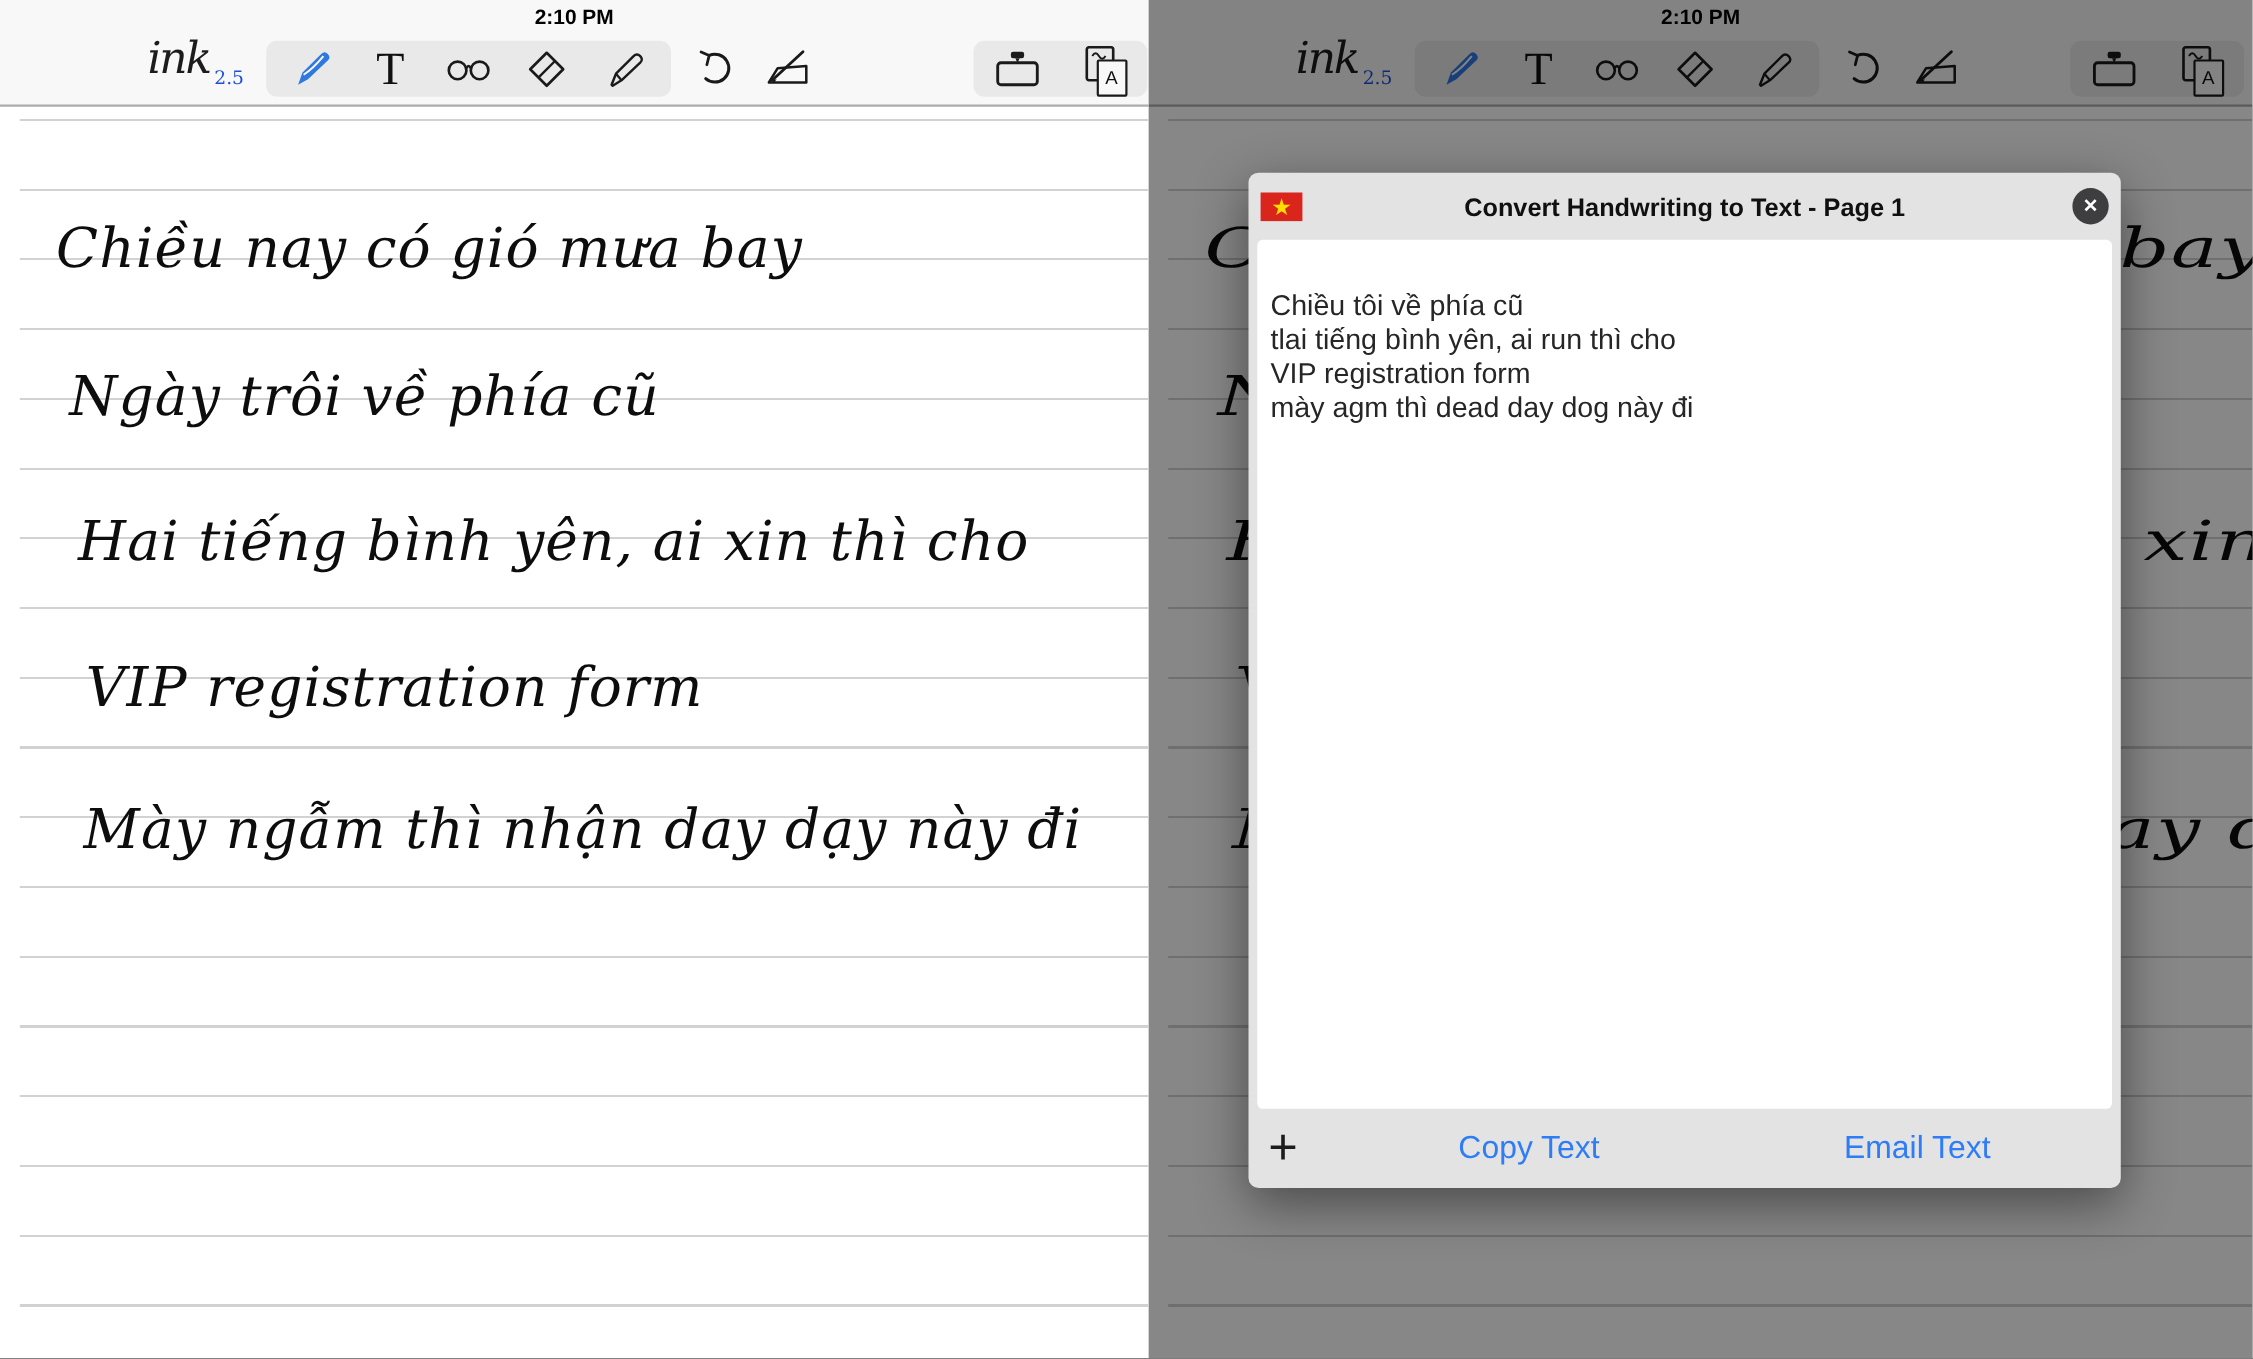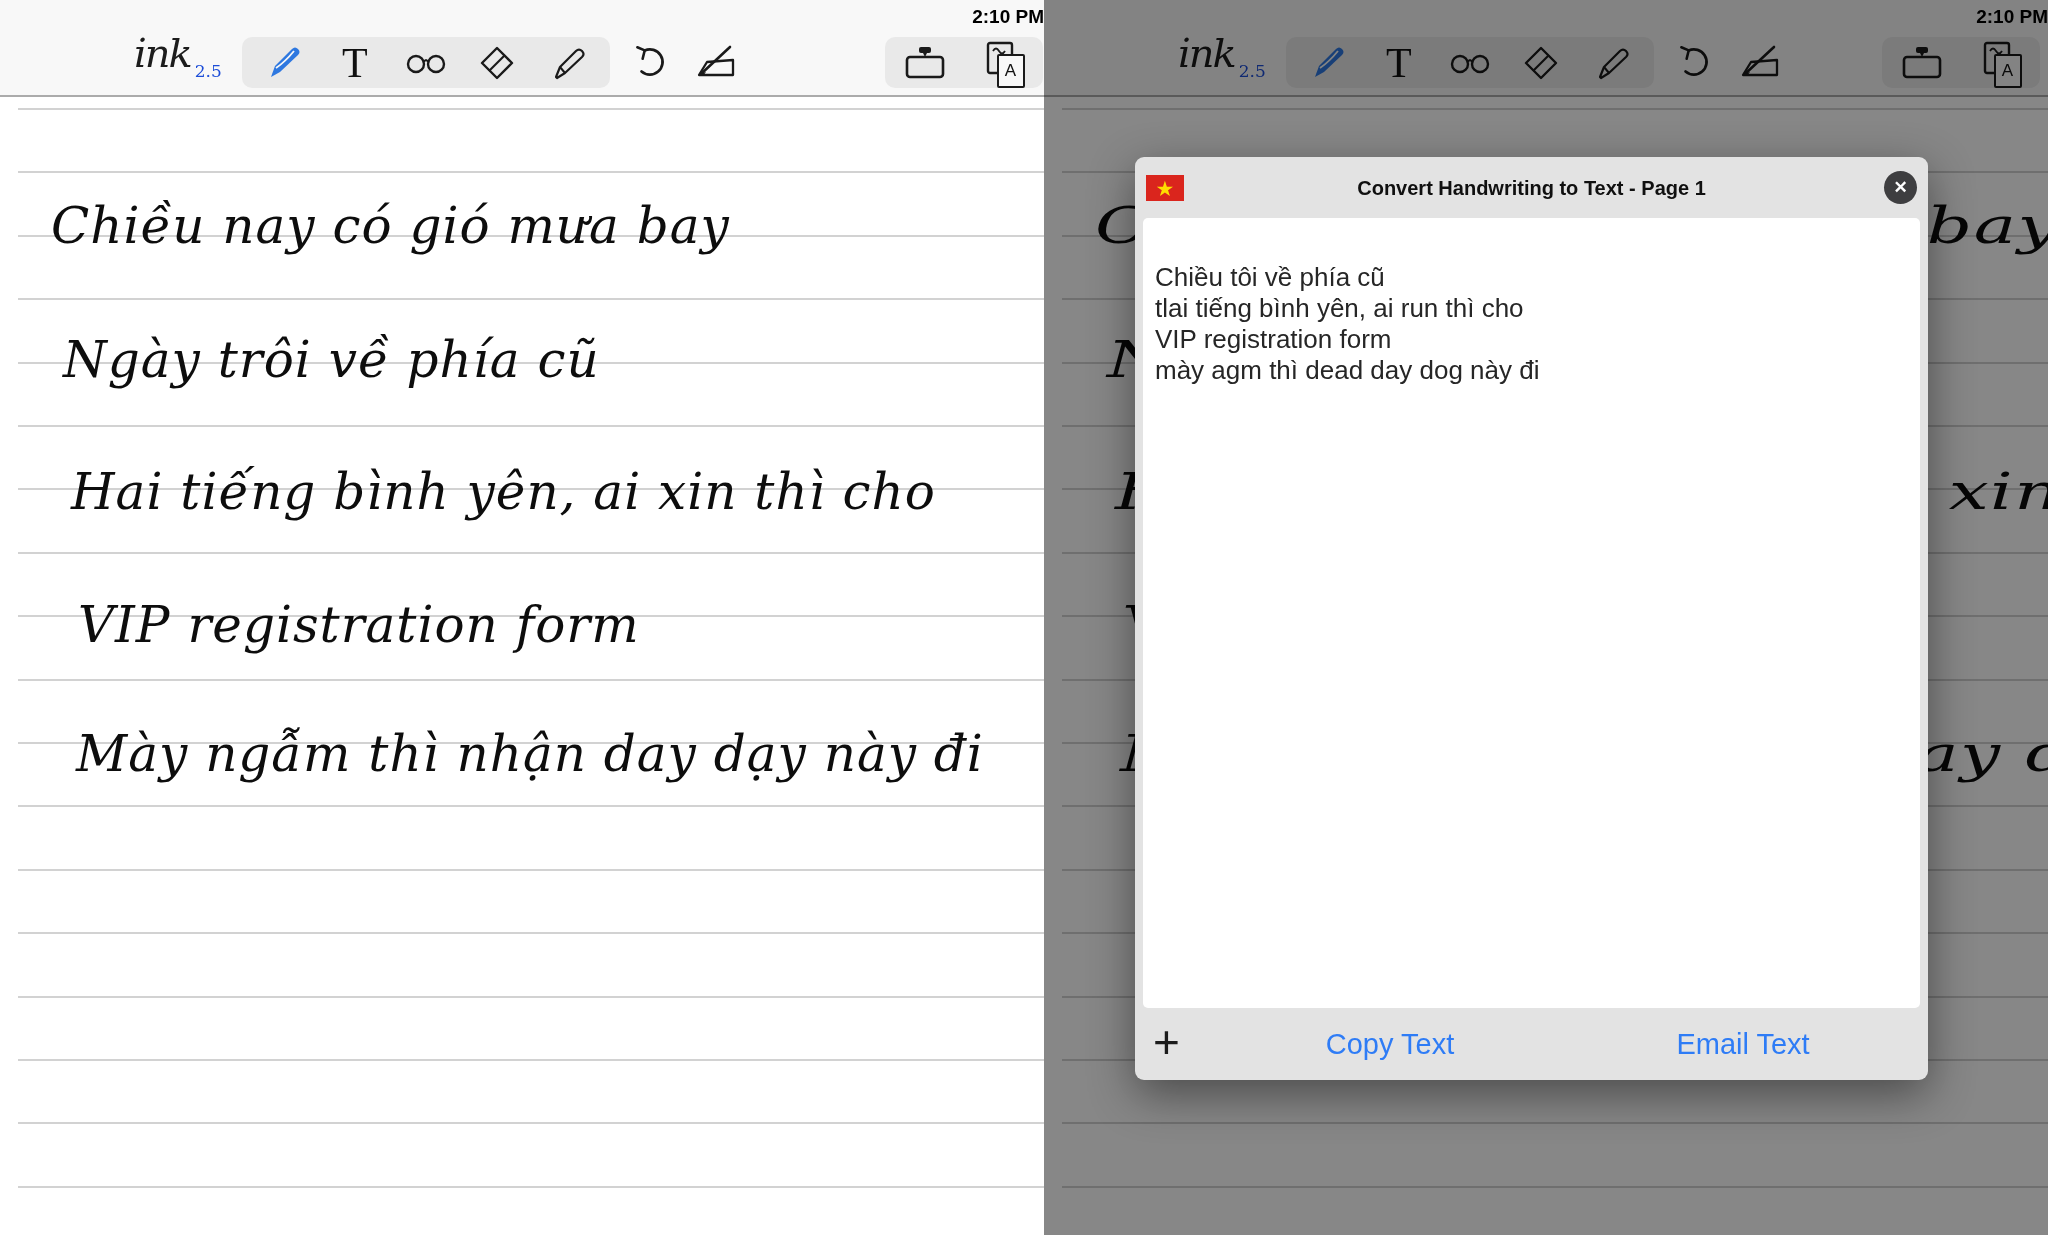--- a/index.html
+++ b/index.html
@@ -5,21 +5,21 @@
   html,body{margin:0;padding:0;background:#000;}
   .screen{position:relative;width:2048px;height:1235px;overflow:hidden;
           font-family:"Liberation Sans",sans-serif;background:#fff;}
   .panel{position:absolute;top:0;height:1235px;overflow:hidden;background:#fff;}
   .panel.left{left:0;width:1044px;}
   .panel.right{left:1044px;width:1004px;}
 
   
   .chrome{position:absolute;top:0;left:0;right:0;height:95px;background:#f8f8f8;
           border-bottom:2px solid #ababab;z-index:3;}
-  .time{position:absolute;top:6px;left:0;width:100%;text-align:right;
+  .time{position:absolute;top:6px;left:0;width:100%;text-align:center;
         font-size:19px;font-weight:bold;color:#000;}
   .logo{position:absolute;left:134px;top:30px;font-family:"DejaVu Serif",serif;
         font-style:italic;font-size:40px;color:#1c1c1c;letter-spacing:-2px;}
   .logo .ver{font-size:17px;font-style:normal;letter-spacing:0;
              position:relative;top:10px;left:4px;color:#1d4ed8;}
   .toolgroup{position:absolute;top:37px;height:51px;background:#e9e9e9;
              border-radius:10px;display:flex;align-items:center;justify-content:space-around;}
   .group-tools{left:242px;width:356px;padding:0 6px;}
   .group-right{left:885px;width:158px;}
   .panel.right .group-right{left:auto;right:8px;}
@@ -42,21 +42,21 @@
   .hw.r2{left:45px;top:234px;}
   .hw.r3{left:53px;top:366px;}
   .hw.r4{left:60px;top:499px;}
   .hw.r5{left:58px;top:628px;}
 
   
   .overlay{position:absolute;inset:0;background:rgba(0,0,0,0.47);z-index:5;}
   .modal{position:absolute;left:91px;top:157px;width:793px;height:923px;background:#e3e3e3;
          border-radius:9px;z-index:6;box-shadow:0 14px 46px rgba(0,0,0,0.45);}
   .m-header{position:absolute;top:0;left:0;right:0;height:61px;}
-  .m-title{line-height:62px;text-align:center;font-size:20px;font-weight:bold;color:#101010;}
+  .m-title{line-height:62px;text-align:center;font-size:23px;font-weight:bold;color:#101010;}
   .flag{position:absolute;left:11px;top:18px;width:38px;height:26px;background:#da251d;
         display:flex;align-items:center;justify-content:center;color:#ffdd00;font-size:21px;line-height:1;}
   .close{position:absolute;right:11px;top:14px;width:33px;height:33px;border-radius:50%;
          background:#3e3e40;color:#fff;display:flex;align-items:center;justify-content:center;
          font-size:17px;font-weight:bold;}
   .m-body{position:absolute;left:8px;right:8px;top:61px;bottom:72px;background:#fff;
           border-radius:5px;padding:44px 18px 0 12px;font-size:26px;line-height:31px;
           color:#262626;overflow:hidden;}
   .m-footer{position:absolute;left:0;right:0;bottom:0;height:72px;}
   .plus{position:absolute;left:18px;top:50%;transform:translateY(-54%);font-size:46px;

